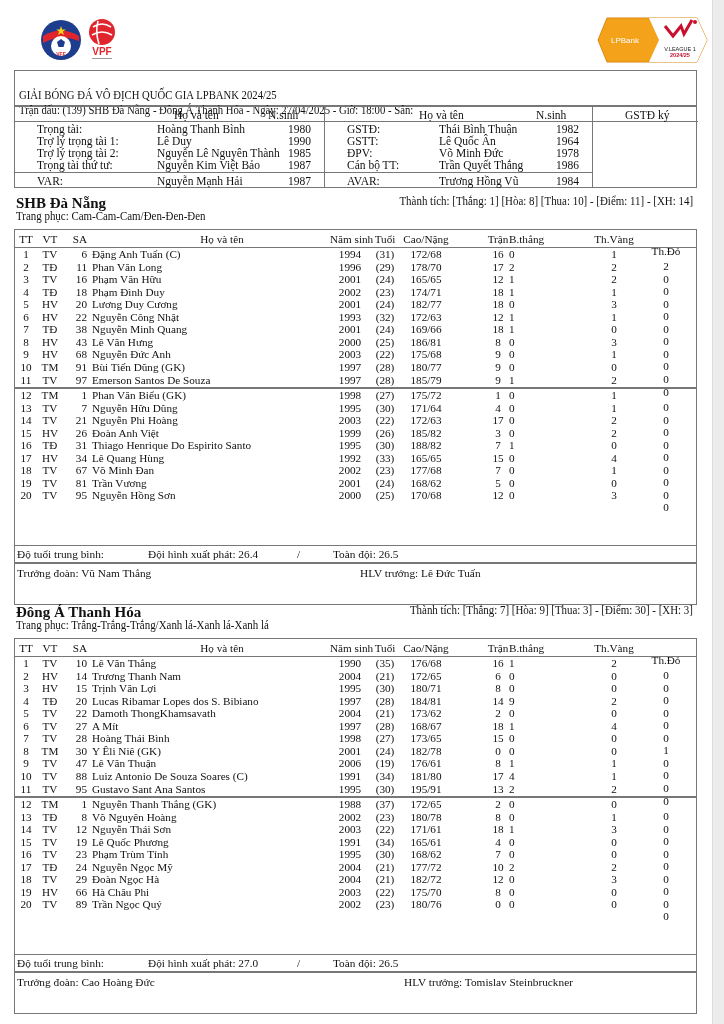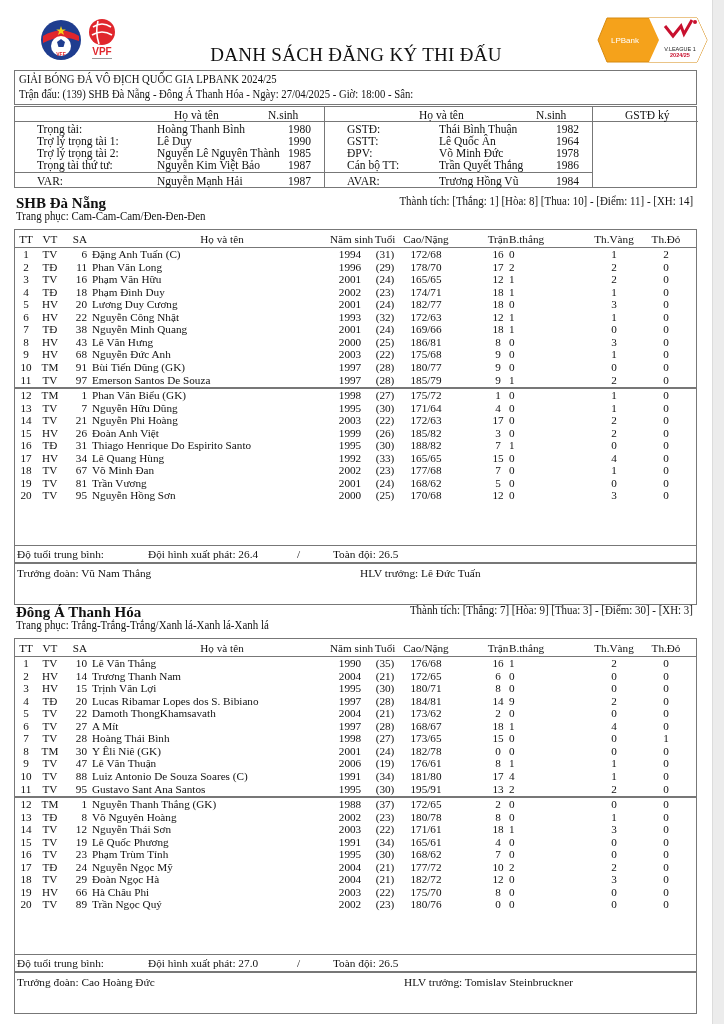--- a/index.html
+++ b/index.html
@@ -11,21 +11,21 @@
   }
   .page { position:absolute; left:0; top:0; width:712px; height:1024px; background:#fff; }
   .right-strip { position:absolute; right:0; top:0; width:12px; height:1024px; background:#ececec; border-left:1px solid #dcdcdc; box-sizing:border-box; }
 
   
   .logo-vff { position:absolute; left:40px; top:19px; width:42px; height:42px; }
   .logo-vpf { position:absolute; left:87px; top:17px; width:30px; height:46px; }
   .logo-vl { position:absolute; left:597px; top:16px; width:112px; height:48px; }
   .doc-title { position:absolute; left:0; width:712px; top:44px; text-align:center; font-size:19px; letter-spacing:0.3px; }
 
-  .info-box { position:absolute; left:14px; top:70px; width:683px; height:35px; border:1px solid #777; box-sizing:border-box; padding:1px 4px; font-size:11.5px; line-height:15px; }
+  .info-box { position:absolute; left:14px; top:70px; width:683px; height:35px; border:1px solid #777; box-sizing:border-box; padding:17px 4px; font-size:11.5px; line-height:15px; }
   .info-box div { white-space:nowrap; transform:scaleX(0.93); transform-origin:left; }
 
   
   .off-box { position:absolute; left:14px; top:106px; width:683px; height:82px; border:1px solid #777; box-sizing:border-box; font-size:11.5px; }
   .off-box .vline { position:absolute; top:0; bottom:0; border-left:1px solid #777; }
   .off-box .hline { position:absolute; height:0; border-top:1px solid #777; }
   .off-cell { position:absolute; white-space:nowrap; line-height:12px;margin-left:20px; }
   .off-hdr { position:absolute; top:1px; white-space:nowrap; line-height:14px; }
 
   
@@ -41,21 +41,21 @@
   .c-vt { left:24px; width:22px; text-align:center; }
   .c-sa { left:50px; width:22px; text-align:right; }
   .c-name { left:77px; }
   .c-hdr-name { left:77px; width:260px; text-align:center; }
   .c-yr { left:315px; width:40px; text-align:center; }
   .c-age { left:357px; width:26px; text-align:center; }
   .c-hw { left:385px; width:52px; text-align:center; }
   .c-m { left:470px; width:26px; text-align:center; }
   .c-g { left:494px; width:40px; }
   .c-y { left:577px; width:44px; text-align:center; }
-  .c-r { left:633px; width:36px; text-align:center; }
+  .c-r { left:633px; width:36px; text-align:center;margin-top:12px; }
 
   .avg-box { position:absolute; left:14px; width:683px; height:18px; border:1px solid #777; box-sizing:border-box; font-size:11.3px; line-height:16px; }
   .avg-box span { position:absolute; top:0; white-space:nowrap; }
   .staff-box { position:absolute; left:14px; width:683px; height:42px; border:1px solid #777; box-sizing:border-box; font-size:11.3px; line-height:18px; }
   .staff-box span { position:absolute; top:0; white-space:nowrap; }
 </style>
 </head>
 <body>
 
 <div class="page">
@@ -77,21 +77,20 @@
   <svg class="logo-vl" viewBox="0 0 112 48">
     <path d="M10 2 H100 L110 24 L100 46 H10 L1 24 Z" fill="#f5a21b" stroke="#d68a10" stroke-width="1"></path>
     <path d="M52 2 H100 L110 24 L100 46 H52 L62 24 Z" fill="#ffffff"></path>
     <text x="28" y="27" font-size="8" text-anchor="middle" fill="#ffffff" font-family="Liberation Sans, sans-serif">LPBank</text>
     <path d="M68 10 l8 10 l8 -10 l3 8 l8 -14" stroke="#c8102e" stroke-width="3" fill="none"></path>
     <circle cx="98" cy="6" r="2" fill="#c8102e"></circle>
     <text x="83" y="35" font-size="5.5" text-anchor="middle" fill="#222" font-family="Liberation Sans, sans-serif">V.LEAGUE 1</text>
     <text x="83" y="41" font-size="5.5" text-anchor="middle" fill="#c8102e" font-family="Liberation Sans, sans-serif" font-weight="bold">2024/25</text>
   </svg>
 
-  <div class="doc-title">DANH SÁCH ĐĂNG KÝ THI ĐẤU</div>
 
   <div class="info-box">
     <div>GIẢI BÓNG ĐÁ VÔ ĐỊCH QUỐC GIA LPBANK 2024/25</div>
     <div>Trận đấu: (139) SHB Đà Nẵng - Đông Á Thanh Hóa - Ngày: 27/04/2025 - Giờ: 18:00 - Sân:</div>
   </div>
 
   <div class="off-box">
     <div class="vline" style="left:309px;"></div>
     <div class="vline" style="left:577px;"></div>
     <div class="hline" style="left:0;width:577px;top:14px;"></div>

